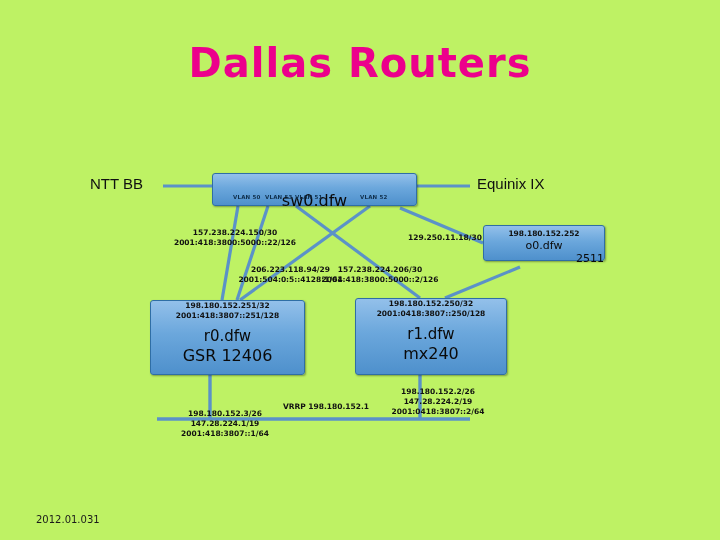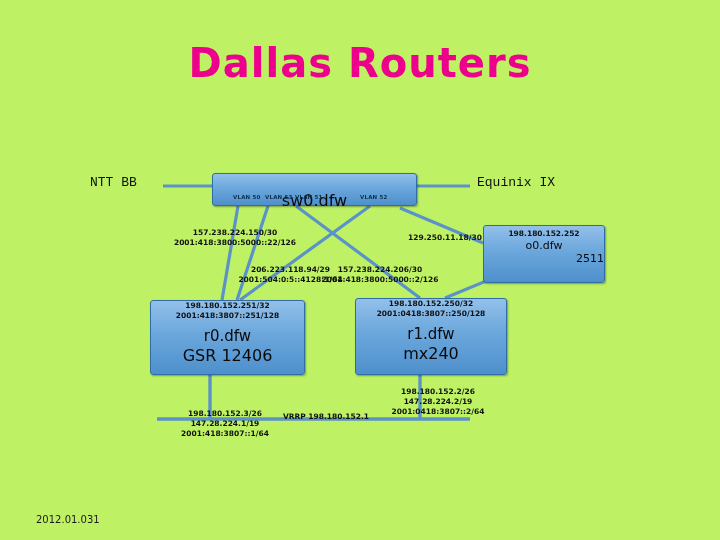--- a/index.html
+++ b/index.html
@@ -85,21 +85,21 @@
     font-size: 5.5px;
     font-weight: bold;
     color: #10304d;
     white-space: nowrap;
     letter-spacing: 0.2px;
   }
   #o0-box {
     left: 483px;
     top: 225px;
     width: 122px;
-    height: 58px;
+    height: 36px;
   }
   #o0-ip { padding-top: 3px; }
   #o0-name { font-size: 11px; line-height: 13px; }
   #o0-model { font-size: 11px; line-height: 13px; text-align: right; }
 
   #r0-box {
     left: 150px;
     top: 300px;
     width: 155px;
     height: 75px;
@@ -119,22 +119,22 @@
     font-family: "DejaVu Sans", sans-serif;
     font-size: 7.5px;
     font-weight: bold;
     line-height: 10px;
     color: #111111;
     text-align: center;
     white-space: nowrap;
   }
   .edge-label {
     position: absolute;
-    font-family: Liberation Mono, monospace;
-    font-size: 13px;
+    font-family: Liberation Sans, sans-serif;
+    font-size: 15px;
     color: #101010;
     white-space: nowrap;
   }
   #ntt-label { left: 90px; top: 175px; }
   #equinix-label { left: 477px; top: 175px; }
   #lan-label {
     position: absolute;
     left: 0;
     top: 424px;
     width: 720px;
@@ -248,19 +248,19 @@
     <div>147.28.224.1/19</div>
     <div>2001:418:3807::1/64</div>
   </div>
 
   <div class="ip-annot" style="left:368px; top:387px; width:140px;">
     <div>198.180.152.2/26</div>
     <div>147.28.224.2/19</div>
     <div>2001:0418:3807::2/64</div>
   </div>
 
-  <div class="ip-annot" style="left:272px; top:412px; width:108px;">VRRP 198.180.152.1</div>
+  <div class="ip-annot" style="left:272px; top:402px; width:108px;">VRRP 198.180.152.1</div>
 
   <div id="lan-label">LAN</div>
 
   <div id="footer-date">2012.01.031</div>
 
 </div>
 
 </body></html>

